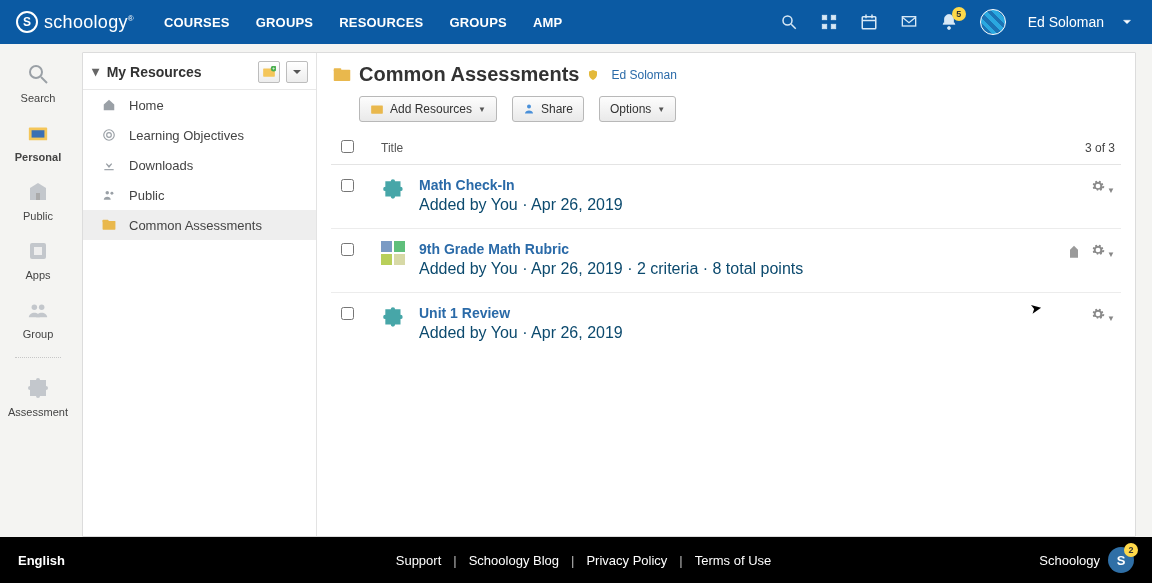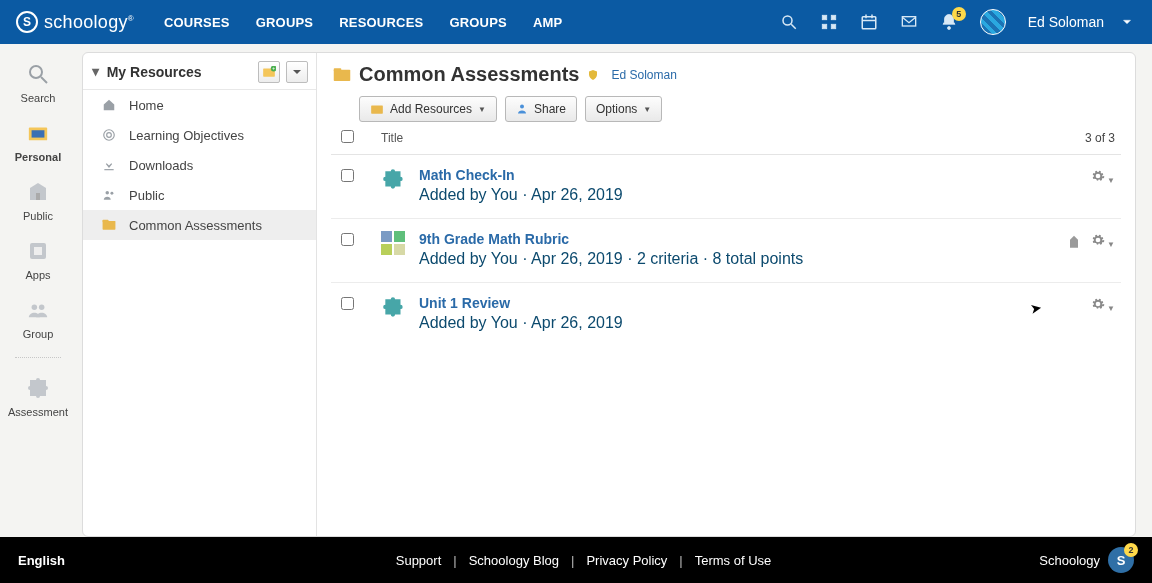--- a/index.html
+++ b/index.html
@@ -36,21 +36,21 @@
   .leftnav { width:76px; padding:14px 0 6px; display:flex; flex-direction:column;
              align-items:center; gap:10px; }
   .ln-item { width:62px; text-align:center; cursor:pointer; padding:2px 0;}
   .ln-item.active { font-weight:600; }
   .ln-ic { width:28px; height:28px; margin:0 auto 2px; display:flex;
            align-items:center; justify-content:center; }
   .ln-item span { font-size:11px; color:#444; }
   .ln-sep { width:46px; border-top:1px dotted #c7c7c7; margin:4px 0; }
 
   .board { flex:1; background:#fff; border:1px solid #dcdcdc; margin:8px 16px 0 6px;
-           border-radius:6px; display:flex; min-height:440px;}
+           border-radius:1px; display:flex; min-height:440px;}
 
   
   .rsb { width:234px; border-right:1px solid #e3e3e3; }
   .rsb-head { display:flex; align-items:center; padding:8px 8px 6px 10px; gap:6px;
               border-bottom:1px solid #e8e8e8;}
   .tw { transform:rotate(90deg); font-size:10px; color:#666; }
   .rsb-title { flex:1; font-weight:600; color:#333; font-size:14px; }
   .minibtn { border:1px solid #bdbdbd; background:linear-gradient(#fff,#ededed);
              height:22px; min-width:22px; border-radius:2px; display:flex;
              align-items:center; justify-content:center; cursor:pointer;}
@@ -61,21 +61,21 @@
   .rsb-ic { width:16px; height:16px; display:flex; align-items:center; justify-content:center;}
 
   
   .main { flex:1; padding:10px 14px; }
   .mtitle { display:flex; align-items:center; gap:8px; margin:0 0 10px 2px;}
   .mtitle .foldersvg { width:18px; height:16px;}
   .mtitle h2 { font-size:20px; font-weight:600; color:#333;}
   .owner { color:#2a6aa8; font-size:12px; margin-left:4px;}
   .shield { width:12px; height:14px; fill:#e3b93b; }
 
-  .toolbar { display:flex; gap:8px; margin-bottom:0;padding-left:28px;}
+  .toolbar { display:flex; gap:15px; margin-bottom:10px;padding-left:28px;}
   .tbtn { border:1px solid #b8b8b8; background:linear-gradient(#fdfdfd,#e9e9e9);
           height:26px; padding:0 10px; border-radius:3px; display:flex;
           align-items:center; gap:6px; font-size:12px; color:#333; cursor:pointer;}
   .tbtn .dd { font-size:8px; color:#555;}
 
   .listhead { display:flex; align-items:center; padding:8px 6px; color:#555;
               border-bottom:1px solid #e4e4e4;}
   .listhead .chk { width:44px; padding-left:4px;}
   .listhead .ttl { flex:0 0 60px; font-size:12px;}
   .count { margin-left:auto; font-size:12px; color:#444;}

